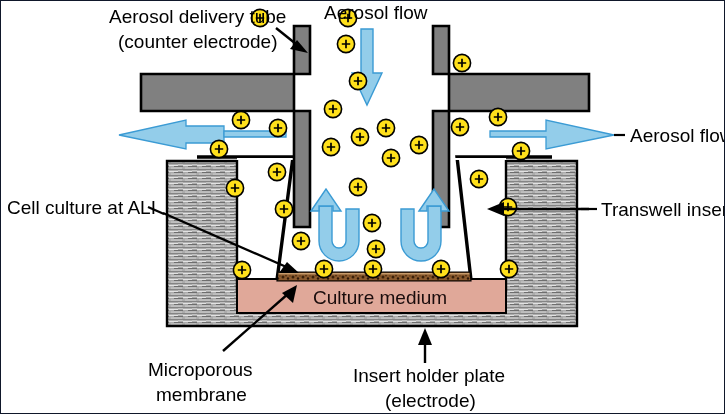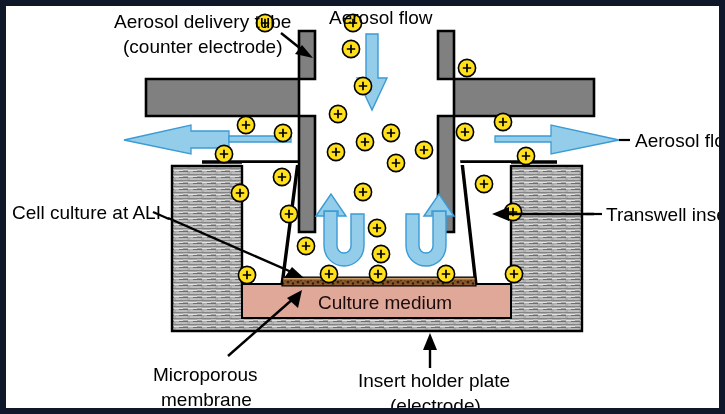--- a/index.html
+++ b/index.html
@@ -8,21 +8,21 @@
     background: #ffffff;
   }
   body {
     font-family: "Liberation Sans", sans-serif;
   }
   #page {
     position: relative;
     width: 725px;
     height: 414px;
     background: #ffffff;
-    border: 6px solid #0f172a;
+    border: 1px solid #0f172a;
     box-sizing: border-box;
     overflow: hidden;
   }
   #diagram {
     position: absolute;
     left: 0;
     top: 0;
     width: 725px;
     height: 414px;
     display: block;

